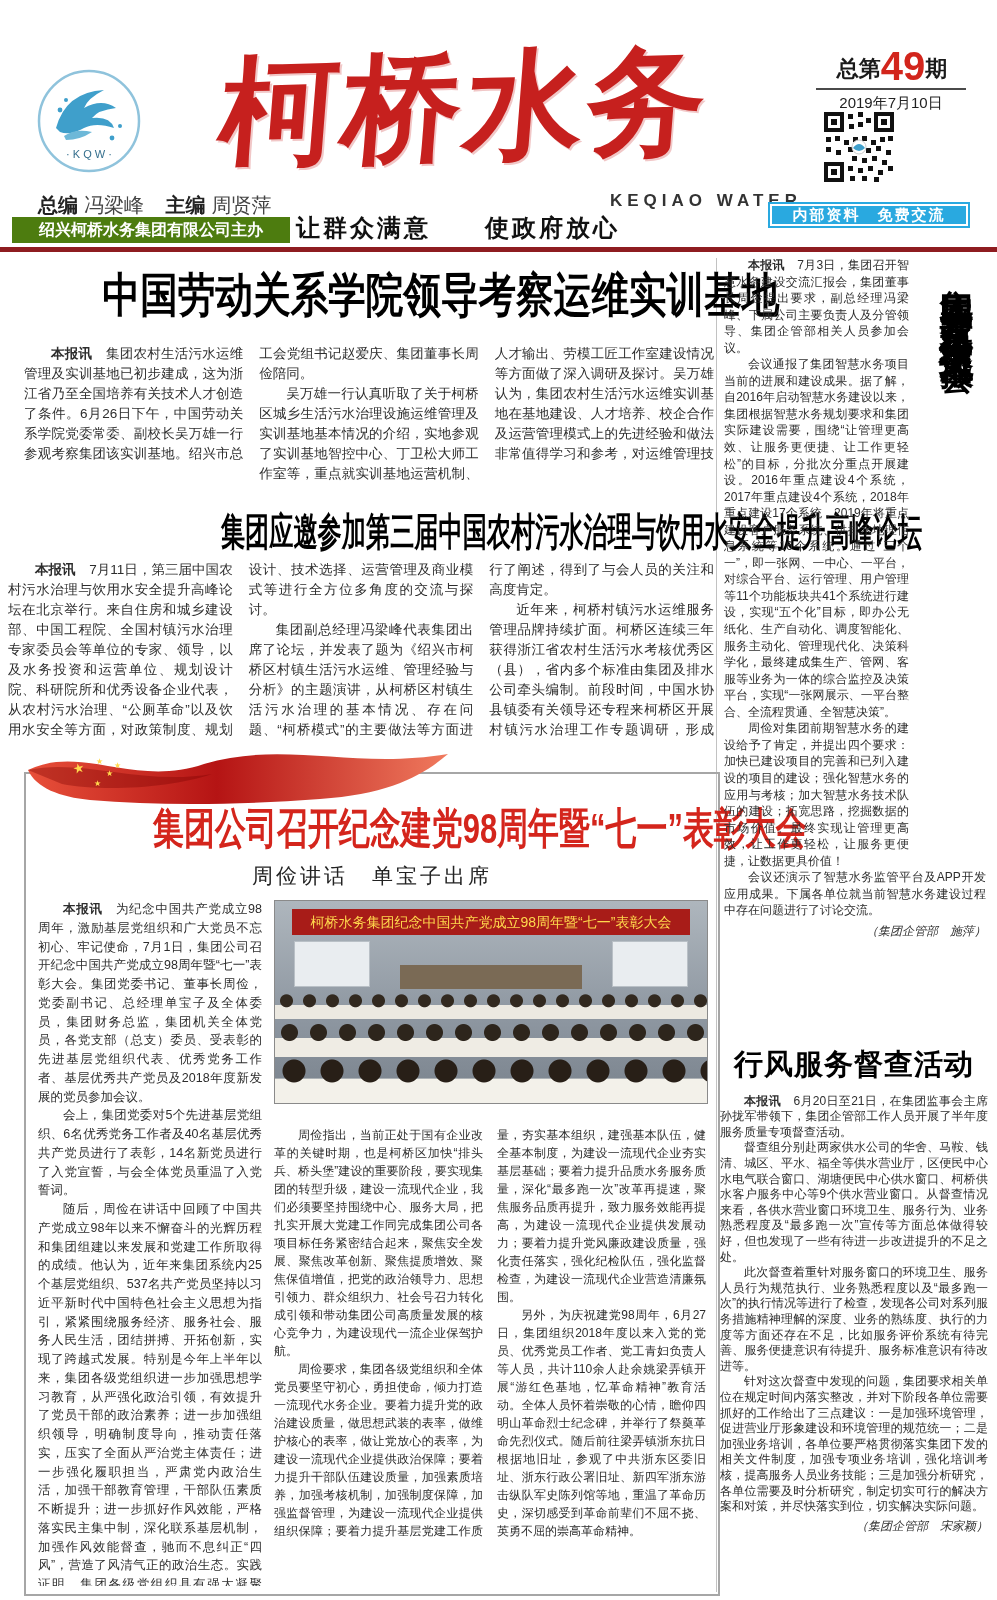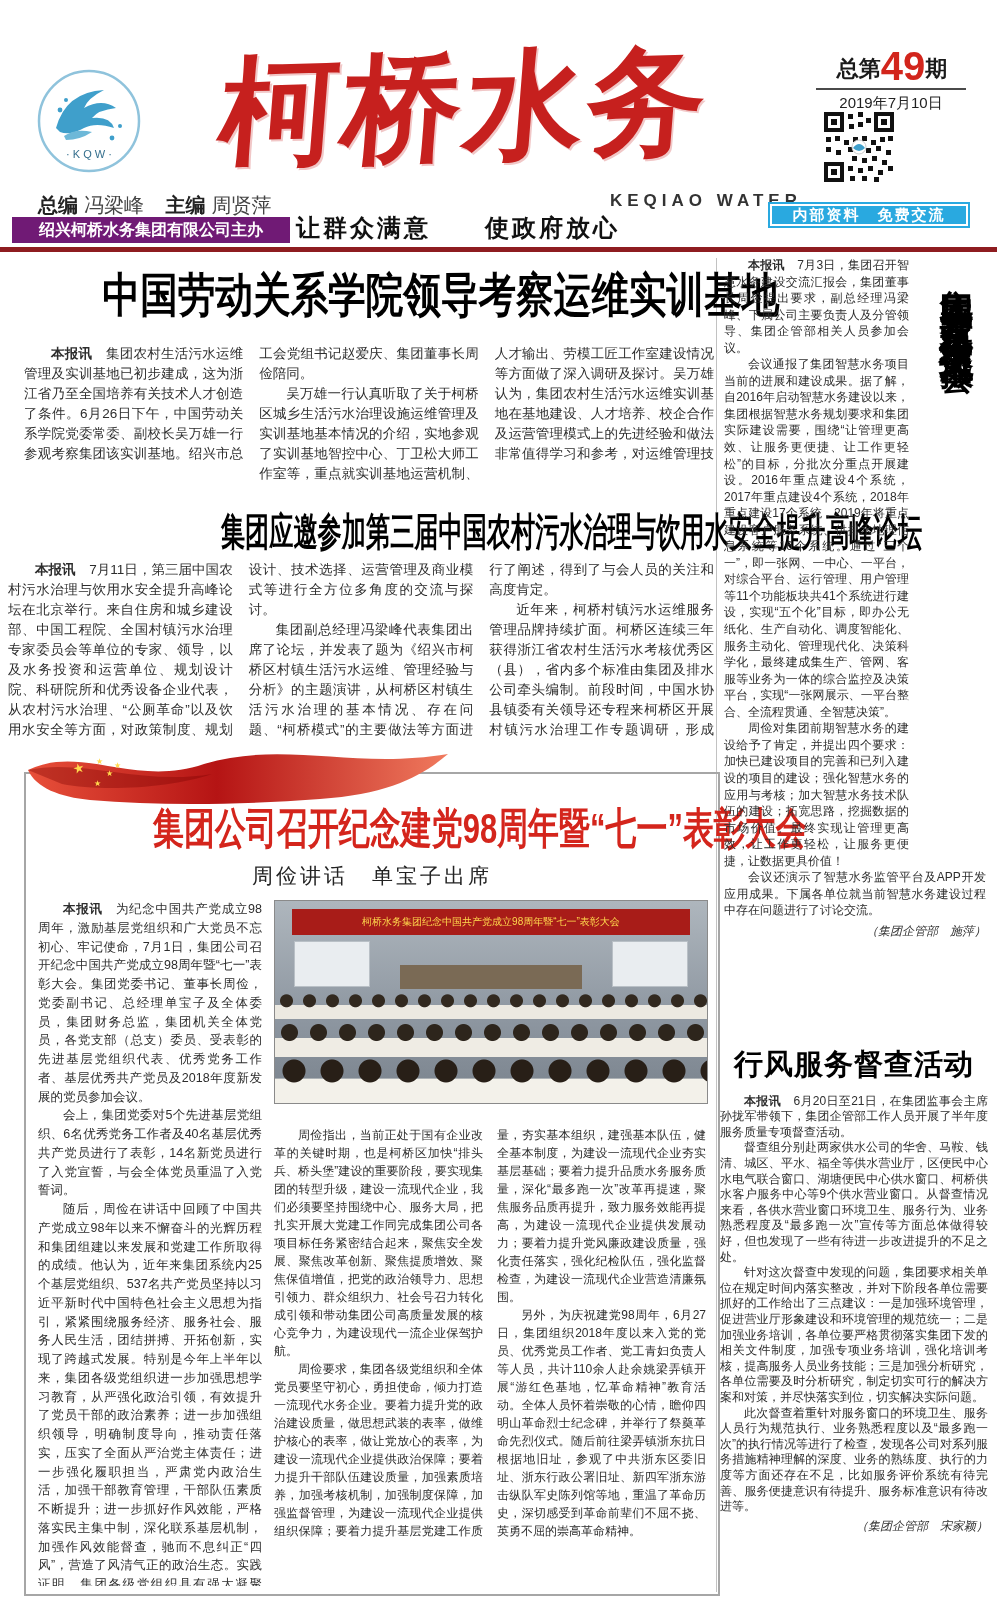--- a/index.html
+++ b/index.html
@@ -18,21 +18,21 @@
   .date{position:absolute;left:816px;top:94px;width:150px;text-align:center;font-size:15px;color:#222;}
   .qr{position:absolute;left:822px;top:110px;width:74px;height:74px;}
   .editors{position:absolute;left:38px;top:192px;font-size:20px;color:#222;}
   .editors b{font-weight:bold;margin-right:6px;}
   .editors .nm{font-family:"DejaVu Serif",serif;margin-right:16px;color:#444;}
   .en-title{position:absolute;left:610px;top:191px;font-size:17px;letter-spacing:5px;
         color:#333;font-weight:bold;}
   .badge{position:absolute;left:768px;top:202px;width:198px;height:22px;border:2px solid #29a9e0;
         background:#29a9e0;color:#fff;font-size:15px;font-weight:bold;text-align:center;
         line-height:22px;box-shadow:inset 0 0 0 2px #fff;letter-spacing:2px;}
-  .pub-bar{position:absolute;left:12px;top:217px;width:278px;height:26px;background:#701a75;
+  .pub-bar{position:absolute;left:12px;top:217px;width:278px;height:26px;background:#4d7c0f;
         color:#fff;font-size:16px;font-weight:bold;text-align:center;line-height:26px;}
   .slogan{position:absolute;left:296px;top:212px;font-size:24px;font-weight:bold;color:#111;
         letter-spacing:3px;}
   .red-rule{position:absolute;left:0;top:247px;width:997px;height:5px;background:#8e1c20;}
   
   .vline{position:absolute;left:716px;top:258px;width:1px;height:1334px;background:#c2c2c2;}
   .hwrap{position:absolute;text-align:center;white-space:nowrap;}
   .hwrap .ht{display:inline-block;transform-origin:center;font-weight:900;color:#000;}
   .h1{left:18px;top:264px;width:680px;} .h1 .ht{font-size:47px;transform:scaleX(.8);}
   .h2{left:6px;top:505px;width:706px;} .h2 .ht{font-size:39px;transform:scaleX(.62);}
@@ -49,21 +49,21 @@
   .box-title .ht{display:inline-block;font-size:43px;font-weight:900;color:#d4251c;
         transform:scaleX(.72);transform-origin:center;}
   .box-sub{position:absolute;left:0;top:88px;width:100%;text-align:center;font-size:21px;
         letter-spacing:3px;color:#222;}
   .box-body{position:absolute;left:12px;right:12px;top:126px;bottom:8px;display:flex;gap:12px;}
   .box-colL{width:224px;flex:0 0 224px;font-size:12.5px;line-height:1.5;overflow:hidden;}
   .box-colR{flex:1;display:flex;flex-direction:column;}
   .photo{position:relative;width:100%;height:204px;border:1px solid #8a8a8a;overflow:hidden;
         background:linear-gradient(#aeb6bd,#8f98a2 55%,#79828c);}
   .photo .banner{position:absolute;left:4%;top:8px;width:92%;height:26px;background:#a81c18;
-        color:#ffd94d;font-size:10px;text-align:center;line-height:26px;white-space:nowrap;overflow:hidden;}
+        color:#ffd94d;font-size:14px;text-align:center;line-height:26px;white-space:nowrap;overflow:hidden;}
   .photo .screen{position:absolute;top:40px;width:17%;height:44px;background:#e9edf0;border:1px solid #b9c0c6;}
   .photo .screen.l{left:4.5%;} .photo .screen.r{right:4.5%;}
   .photo .podium{position:absolute;left:29%;top:64px;width:42%;height:24px;background:#7a6a55;}
   .crowd{position:absolute;left:0;right:0;background-repeat:repeat-x;}
   .c1{top:92px;height:26px;background-image:radial-gradient(circle at 50% 30%,#32291f 0 6px,rgba(0,0,0,0) 7px),
       linear-gradient(rgba(0,0,0,0) 0 45%,#ece9e1 46%);background-size:23px 100%,100% 100%;}
   .c2{top:122px;height:34px;background-image:radial-gradient(circle at 50% 28%,#2d251c 0 8px,rgba(0,0,0,0) 9px),
       linear-gradient(rgba(0,0,0,0) 0 44%,#efece4 45%);background-size:29px 100%,100% 100%;}
   .c3{top:158px;height:46px;background-image:radial-gradient(circle at 50% 26%,#281f17 0 11px,rgba(0,0,0,0) 12px),
       linear-gradient(rgba(0,0,0,0) 0 42%,#f3f1ea 43%);background-size:38px 100%,100% 100%;}
@@ -250,20 +250,20 @@
       </div>
     <p class="sig">（集团企管部　施萍）</p>
   </div>
 
   <div class="art5">
     <div class="tl">行风服务督查活动</div>
     <div class="art5-body">
       <p class="para"><b>本报讯　</b><span>6月20日至21日，在集团监事会主席孙拢军带领下，集团企管部工作人员开展了半年度服务质量专项督查活动。</span></p>
       <div>
           <p class="para">督查组分别赴两家供水公司的华舍、马鞍、钱清、城区、平水、福全等供水营业厅，区便民中心水电气联合窗口、湖塘便民中心供水窗口、柯桥供水客户服务中心等9个供水营业窗口。从督查情况来看，各供水营业窗口环境卫生、服务行为、业务熟悉程度及“最多跑一次”宣传等方面总体做得较好，但也发现了一些有待进一步改进提升的不足之处。</p>
+          <p class="para">此次督查着重针对服务窗口的环境卫生、服务人员行为规范执行、业务熟悉程度以及“最多跑一次”的执行情况等进行了检查，发现各公司对系列服务措施精神理解的深度、业务的熟练度、执行的力度等方面还存在不足，比如服务评价系统有待完善、服务便捷意识有待提升、服务标准意识有待改进等。</p>
           <p class="para">针对这次督查中发现的问题，集团要求相关单位在规定时间内落实整改，并对下阶段各单位需要抓好的工作给出了三点建议：一是加强环境管理，促进营业厅形象建设和环境管理的规范统一；二是加强业务培训，各单位要严格贯彻落实集团下发的相关文件制度，加强专项业务培训，强化培训考核，提高服务人员业务技能；三是加强分析研究，各单位需要及时分析研究，制定切实可行的解决方案和对策，并尽快落实到位，切实解决实际问题。</p>
-          <p class="para">此次督查着重针对服务窗口的环境卫生、服务人员行为规范执行、业务熟悉程度以及“最多跑一次”的执行情况等进行了检查，发现各公司对系列服务措施精神理解的深度、业务的熟练度、执行的力度等方面还存在不足，比如服务评价系统有待完善、服务便捷意识有待提升、服务标准意识有待改进等。</p>
         </div>
       <p class="sig">（集团企管部　宋家颖）</p>
     </div>
   </div>
 
 </div>
 
 </body></html>

